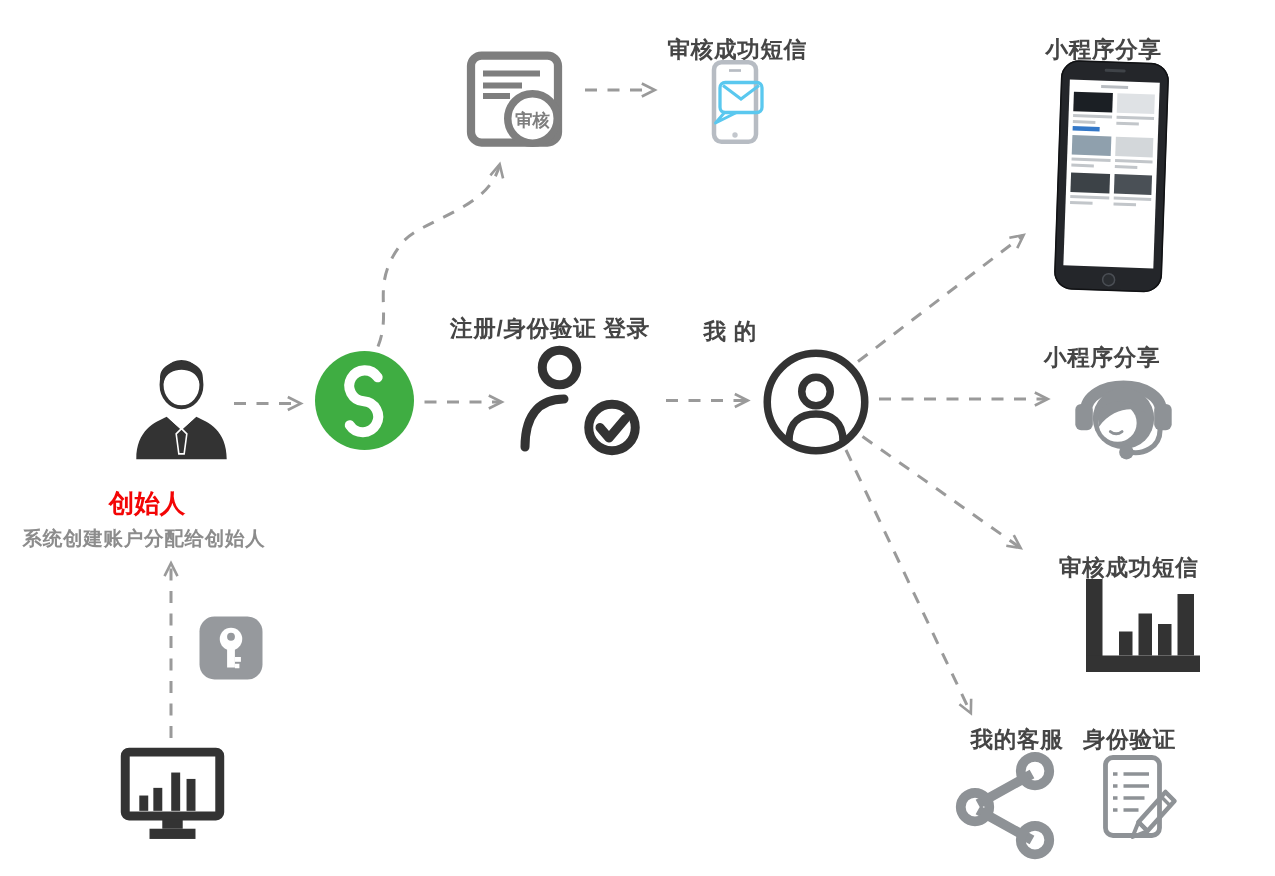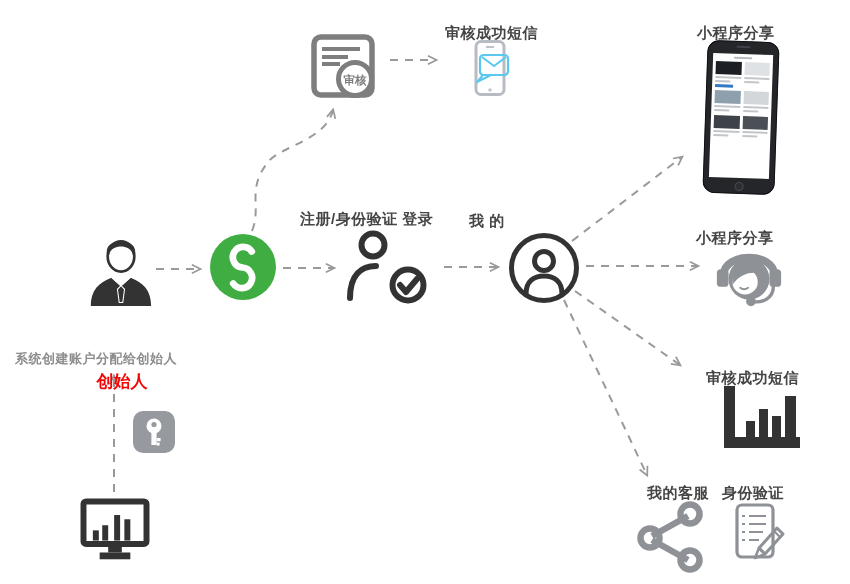--- a/index.html
+++ b/index.html
@@ -129,21 +129,21 @@
     <div class="home"></div>
   </div>
 
   <svg class="abs" style="left:82px;top:226px" width="78" height="84" viewBox="0 0 88 86">
     <ellipse cx="44" cy="30" rx="15" ry="17" fill="#fff" class="s-dark" stroke-width="3"></ellipse>
     <path d="M28 26 C26 8 62 8 60 26 C60 30 58 31 57 27 C54 16 34 16 31 27 C30 31 28 30 28 26 Z" class="f-dark"></path>
     <path d="M10 86 C10 64 24 58 33 54 L44 64 L55 54 C64 58 78 64 78 86 Z" class="f-dark"></path>
     <path d="M33 54 L44 64 L55 54 L51 50 L44 57 L37 50 Z" fill="#fff"></path>
     <path d="M44 63 L40 67 L42 82 L46 82 L48 67 Z" class="f-dark" stroke="#fff" stroke-width="1.2"></path>
   </svg>
-  <div class="lbl-red" style="left:72px;top:324px;width:100px;margin-top:46px;">创始人</div>
+  <div class="lbl-red" style="left:48px;top:324px;width:100px;">创始人</div>
   <div class="sub" style="left:15px;top:350px;width:190px;">系统创建账户分配给创始人</div>
 
   <svg class="abs" style="left:210px;top:234px" width="66" height="66" viewBox="0 0 64 64">
     <circle cx="32" cy="32" r="32" fill="var(--accent-green)"></circle>
     <path d="M40.5 17 A10 10 0 1 0 31.5 32.5 A10 10 0 1 1 22.5 48" stroke="#fff" stroke-width="6.5" fill="none" stroke-linecap="round"></path>
   </svg>
 
   <div class="lbl" style="left:300px;top:200px;width:150px;">注册/身份验证 登录</div>
   <svg class="abs" style="left:345px;top:228px" width="92" height="82" viewBox="0 0 92 82">
     <circle cx="28" cy="17" r="11.5" class="s-dark" stroke-width="6"></circle>

